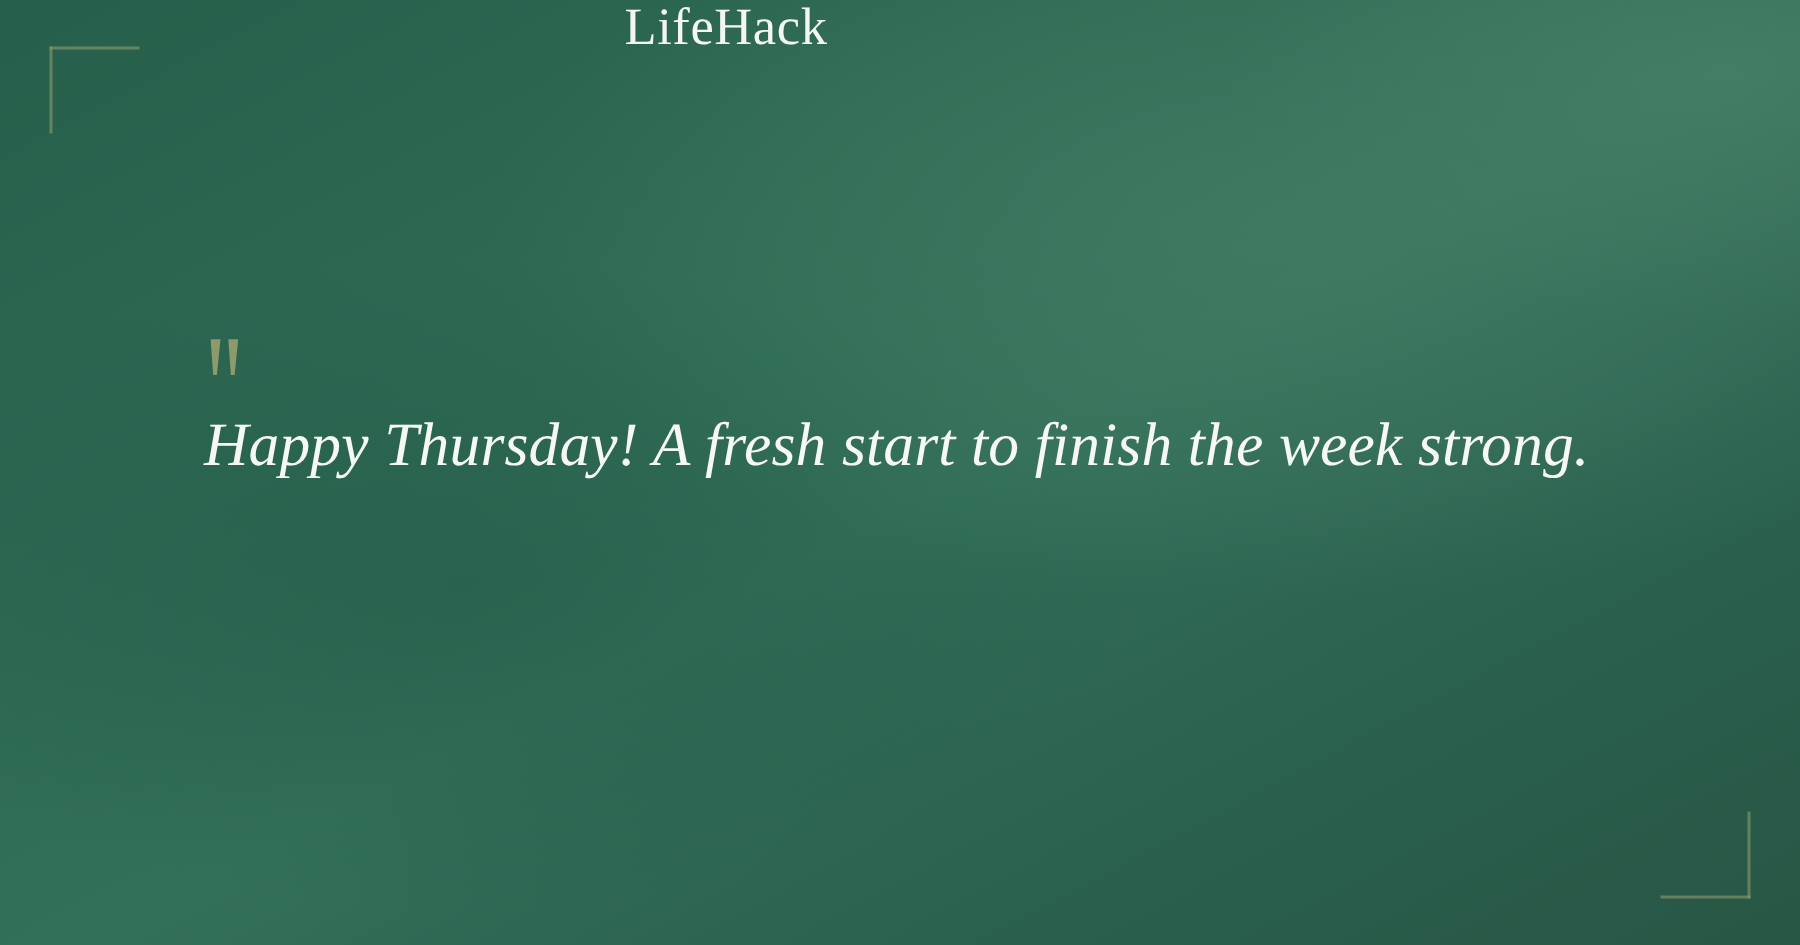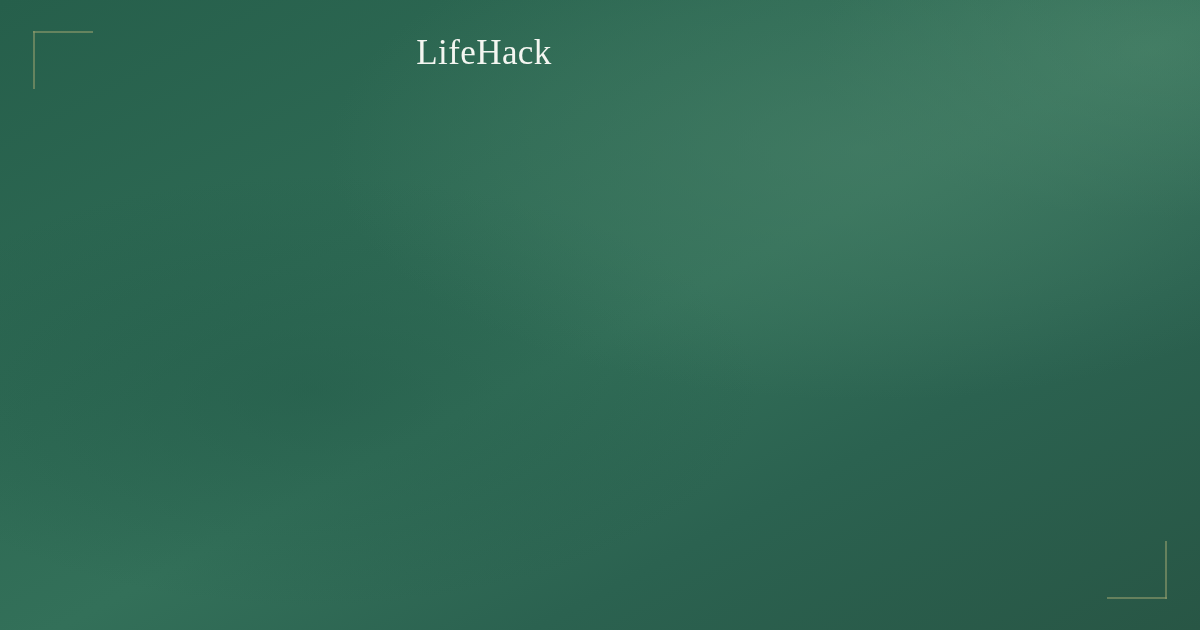--- a/index.html
+++ b/index.html
@@ -47,21 +47,21 @@
   .corner-br .bar-v { right: 0; bottom: 0; width: 2px; height: 58px; }
 
   
   .brand {
     position: absolute;
     top: 0;
     left: 0;
     width: 968px;
     height: 104px;
     display: flex;
-    align-items: center;
+    align-items: flex-start;
     justify-content: center;
   }
   .brand-text {
     font-family: "Liberation Serif", "DejaVu Serif", serif;
     font-size: 35px;
     font-weight: 400;
     letter-spacing: 0.4px;
     color: #f4f6f1;
     line-height: 1;
     white-space: nowrap;
@@ -106,14 +106,23 @@
 
   <div class="corner corner-br">
     <span class="bar-h"></span>
     <span class="bar-v"></span>
   </div>
 
   <div class="brand">
     <div class="brand-text">LifeHack</div>
   </div>
 
+  <div class="quote-block">
+
+    <svg class="quote-mark" viewBox="0 0 34 34" aria-hidden="true">
+      <path d="M4.4 1.2 L11.0 1.2 L8.6 25.0 L6.1 25.0 Z" fill="#8d9a6b"></path>
+      <path d="M16.2 1.2 L22.8 1.2 L20.4 25.0 L17.9 25.0 Z" fill="#8d9a6b"></path>
+    </svg>
+
+    <p class="quote-text">Happy Thursday! A fresh start to finish the week strong.</p>
+  </div>
 
 </div>
 
 </body></html>

